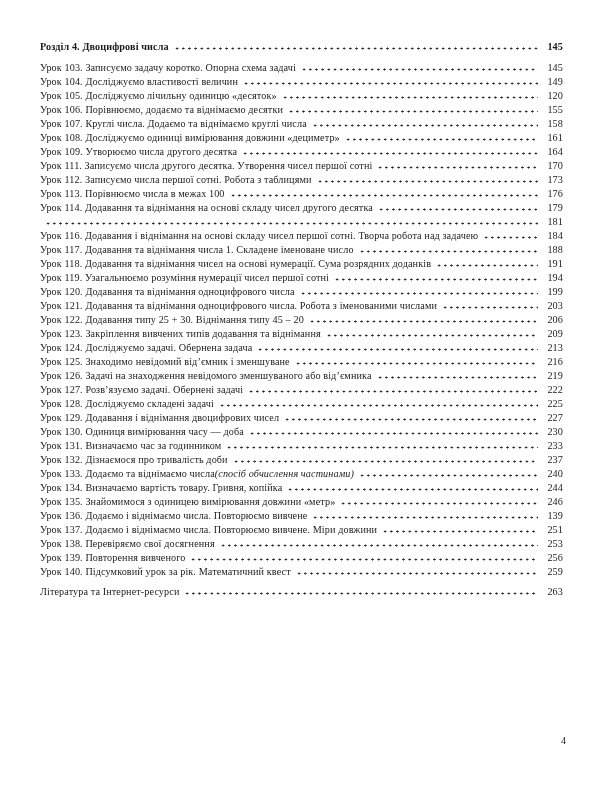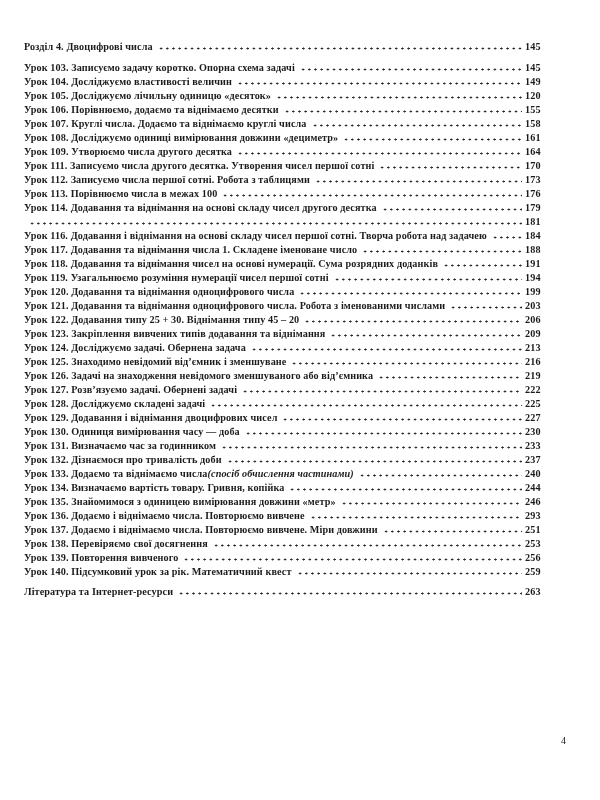--- a/index.html
+++ b/index.html
@@ -4,41 +4,40 @@
 <style>
   html, body { margin: 0; padding: 0; }
   body {
     width: 600px; height: 800px;
     background: #ffffff;
     font-family: "Liberation Serif", "DejaVu Serif", serif;
     color: #1c1c1c;
     overflow: hidden;
   }
   .page { position: relative; width: 600px; height: 800px; background: #ffffff; }
-  .content { position: absolute; left: 24px; top: 40px; width: 523px; }
+  .content { position: absolute; left: 40px; top: 40px; width: 523px; }
   .row {
     display: flex; align-items: baseline;
     height: 14px; line-height: 14px;
     font-size: 10.2px;
     letter-spacing: 0.1px;
-    font-weight: bold;
   }
   .row-head { font-weight: bold; margin-bottom: 7px; }
   .label { white-space: nowrap; flex: 0 0 auto; }
   .label-italic { white-space: nowrap; flex: 0 0 auto; font-style: italic; }
   .leader {
     flex: 1 1 auto; min-width: 6px;
     height: 9px; align-self: flex-end;
     margin: 0 3px 1px 5px;
     background-image: radial-gradient(circle, #2b2b2b 0.9px, rgba(0,0,0,0) 1.15px);
     background-size: 6.2px 9px;
     background-position: left center;
     background-repeat: repeat-x;
   }
-  .pnum { flex: 0 0 auto; min-width: 22px; white-space: nowrap; }
+  .pnum { flex: 0 0 auto; min-width: 22px; text-align: right; white-space: nowrap; }
   .row-bib { margin-top: 6px; }
   .folio {
     position: absolute; right: 34px; top: 736px;
     font-size: 10px; line-height: 10px;
   }
 </style>
 </head>
 <body>
 
 <div class="page">
@@ -206,21 +205,21 @@
         <span class="pnum">244</span>
       </div>
     <div class="row">
         <span class="label">Урок 135. Знайомимося з одиницею вимірювання довжини «метр»</span>
         <span class="leader"></span>
         <span class="pnum">246</span>
       </div>
     <div class="row">
         <span class="label">Урок 136. Додаємо і віднімаємо числа. Повторюємо вивчене</span>
         <span class="leader"></span>
-        <span class="pnum">293</span>
+        <span class="pnum">139</span>
       </div>
     <div class="row">
         <span class="label">Урок 137. Додаємо і віднімаємо числа. Повторюємо вивчене. Міри довжини</span>
         <span class="leader"></span>
         <span class="pnum">251</span>
       </div>
     <div class="row">
         <span class="label">Урок 138. Перевіряємо свої досягнення</span>
         <span class="leader"></span>
         <span class="pnum">253</span>

